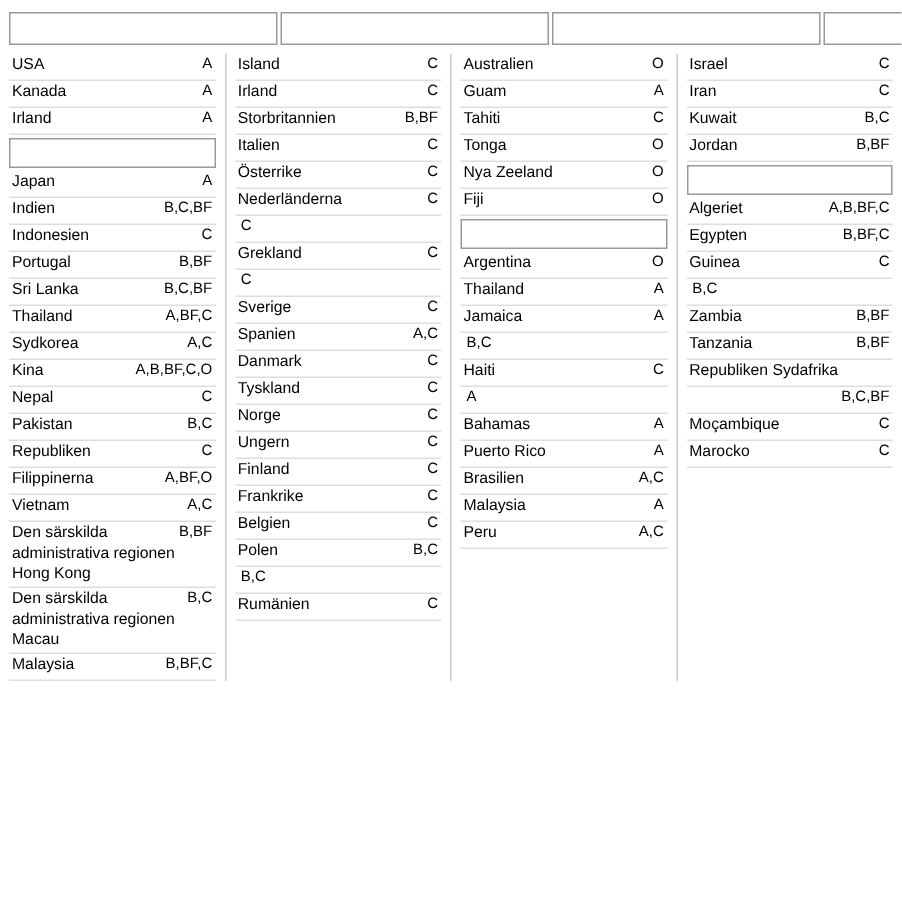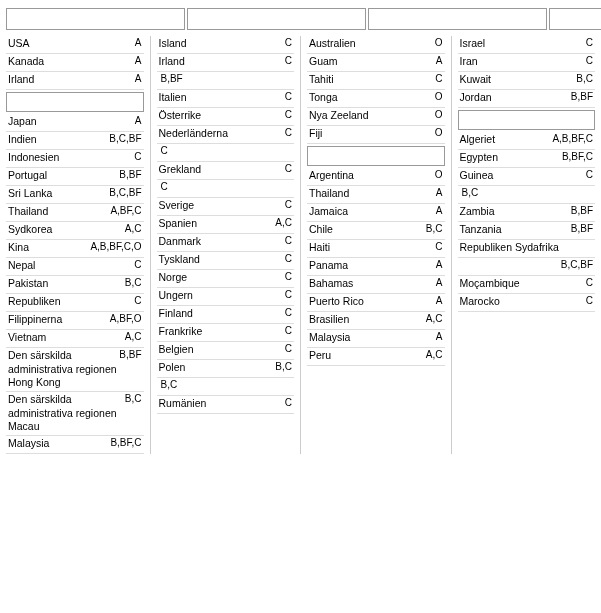--- a/index.html
+++ b/index.html
@@ -178,20 +178,21 @@
     <div class="col" id="col2-el">
         <div class="country-row">
           <span class="country-name">Island</span>
           <span class="country-code">C</span>
         </div>
         <div class="country-row">
           <span class="country-name">Irland</span>
           <span class="country-code">C</span>
         </div>
         <div class="country-row">
+          <span class="country-name">Storbritannien</span>
           <span class="country-code">B,BF</span>
         </div>
         <div class="country-row">
           <span class="country-name">Italien</span>
           <span class="country-code">C</span>
         </div>
         <div class="country-row">
           <span class="country-name">Österrike</span>
           <span class="country-code">C</span>
         </div>
@@ -291,29 +292,27 @@
         </div>
         <div class="country-row">
           <span class="country-name">Thailand</span>
           <span class="country-code">A</span>
         </div>
         <div class="country-row">
           <span class="country-name">Jamaica</span>
           <span class="country-code">A</span>
         </div>
         <div class="country-row">
-          <span class="country-name">Chile</span>
           <span class="country-code">B,C</span>
         </div>
         <div class="country-row">
           <span class="country-name">Haiti</span>
           <span class="country-code">C</span>
         </div>
         <div class="country-row">
-          <span class="country-name">Panama</span>
           <span class="country-code">A</span>
         </div>
         <div class="country-row">
           <span class="country-name">Bahamas</span>
           <span class="country-code">A</span>
         </div>
         <div class="country-row">
           <span class="country-name">Puerto Rico</span>
           <span class="country-code">A</span>
         </div>

